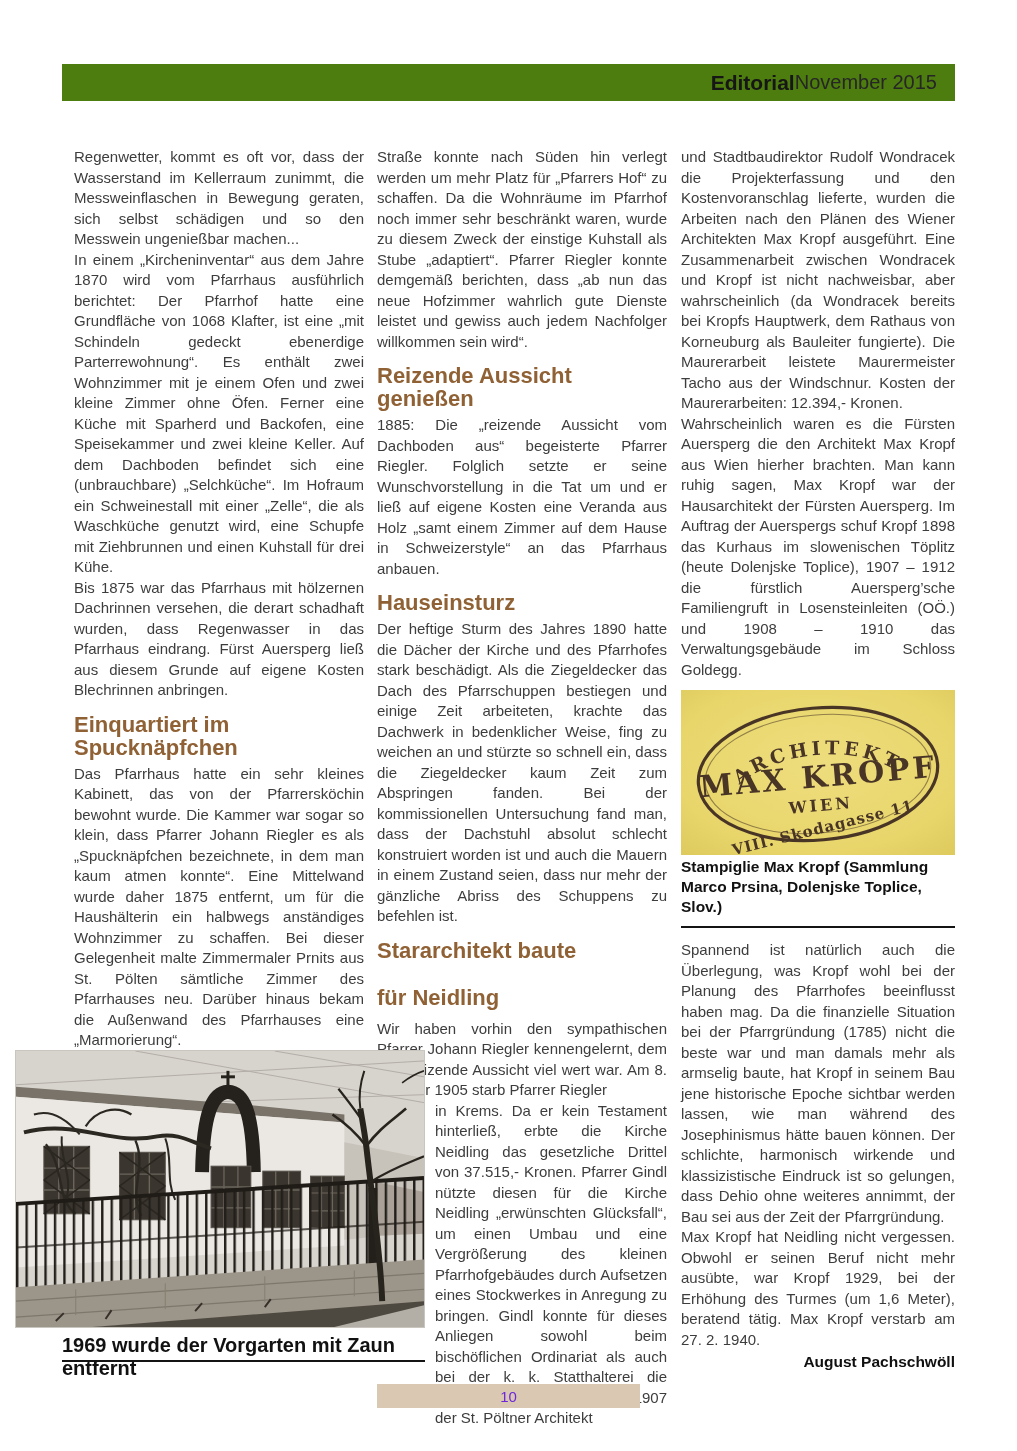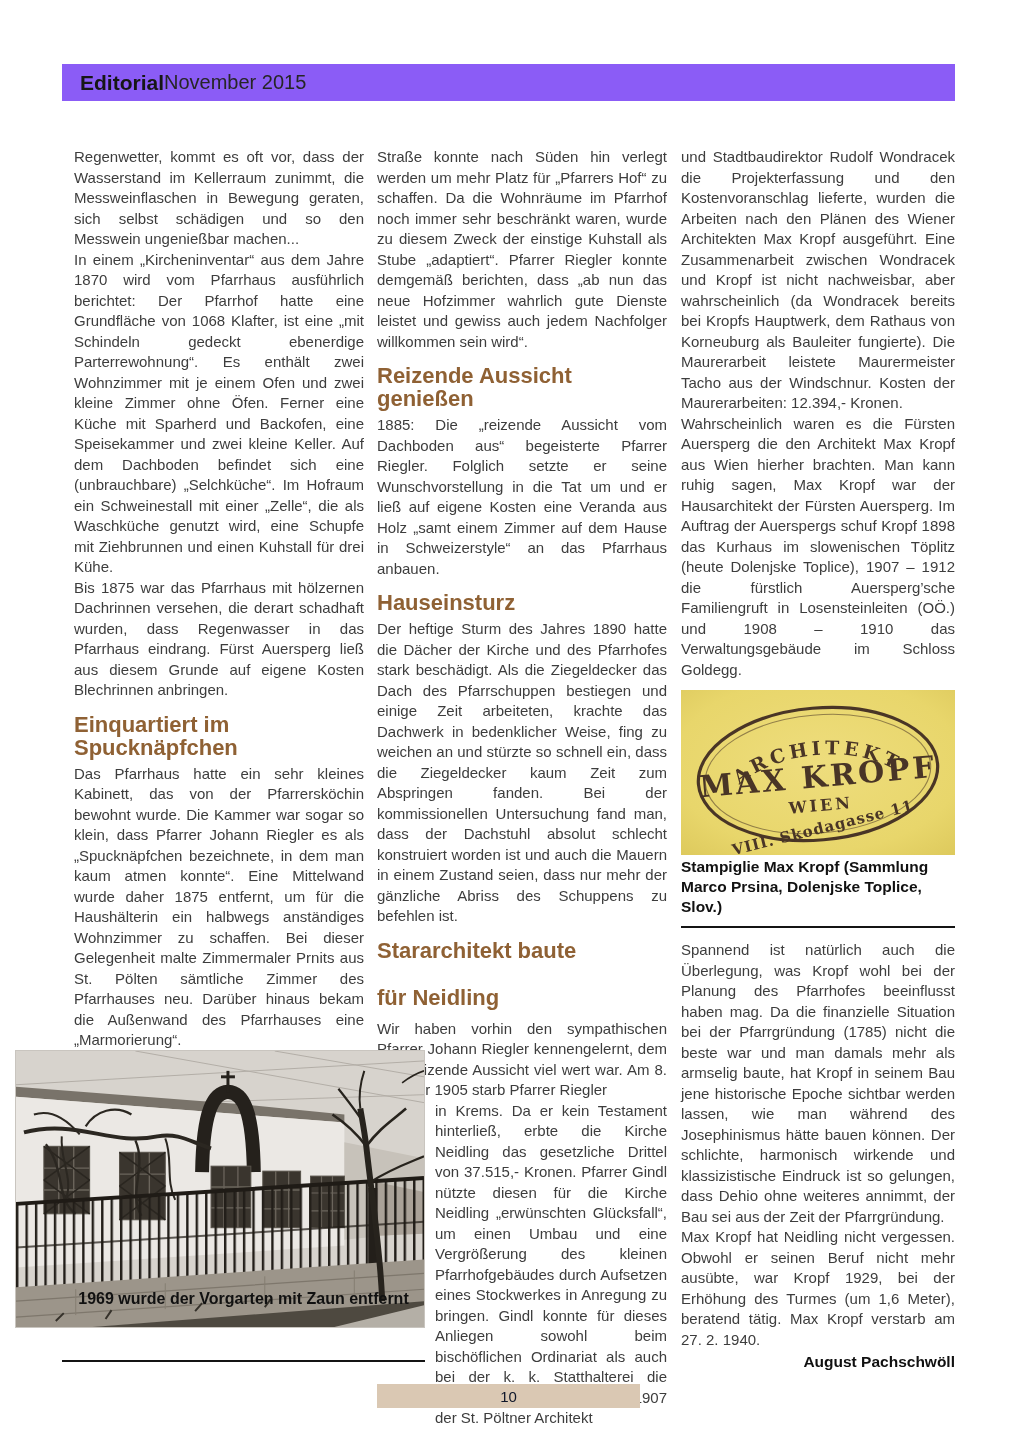--- a/index.html
+++ b/index.html
@@ -1,49 +1,49 @@
 <!DOCTYPE html>
 <html lang="de"><head>
 <meta charset="utf-8">
 <style>
   html,body{margin:0;padding:0;background:#ffffff;}
   .page{position:relative;width:1017px;height:1451px;background:#ffffff;
         font-family:"Liberation Sans",sans-serif;overflow:hidden;}
 
   
   .header-bar{position:absolute;left:62px;top:64px;width:893px;height:37px;
-              background:#8b5cf6;display:flex;align-items:center;
-              justify-content:flex-start;padding:0 18px;box-sizing:border-box;}
+              background:#4d7c0f;display:flex;align-items:center;
+              justify-content:flex-end;padding:0 18px;box-sizing:border-box;}
   .header-title{font-size:21px;font-weight:bold;color:#161616;}
   .header-date{font-size:20px;font-weight:400;color:#262626;}
   .footer-bar{position:absolute;left:377px;top:1384px;width:263px;height:24px;
               background:#dac8b3;display:flex;align-items:center;justify-content:center;
-              font-size:15px;color:#0f172a;}
+              font-size:15px;color:#6d28d9;}
 
   
   .col{position:absolute;top:147px;text-align:justify;font-size:15px;
        line-height:20.5px;color:#3d3d3d;}
   .col p{margin:0;}
   .col-1{left:74px;width:290px;height:901px;overflow:hidden;}
   .col-2{left:377px;width:290px;height:1235px;}
   .col-3{left:681px;width:274px;height:1235px;}
   .col h3{font-size:22px;line-height:23px;color:#8f6134;font-weight:bold;
           text-align:left;margin:12px 0 5px 0;}
   .col h3.h3-top{margin:12px 0 0 0;}
   .col h3.h3-bottom{margin:24px 0 10px 0;}
   .indented{margin-left:58px !important;}
   .author-line{text-align:right;font-weight:bold;color:#101010;font-size:15.5px;
                margin-top:2px;}
 
   
   .photo{position:absolute;left:15px;top:1050px;width:410px;height:278px;
          border:1px solid #c9c5bf;box-sizing:border-box;}
   .photo svg{display:block;width:100%;height:100%;}
-  .photo-caption{position:absolute;left:62px;top:1290px;width:363px;
-                 font-size:16px;font-weight:bold;color:#111111;text-align:center;}
+  .photo-caption{position:absolute;left:62px;top:1334px;width:363px;
+                 font-size:20px;font-weight:bold;color:#111111;}
   .photo-rule{position:absolute;left:62px;top:1360px;width:363px;height:2px;
               background:#141414;}
 
   
   .stamp-figure{margin:10px 0 12px 0;text-align:left;}
   .stamp-figure svg{display:block;width:274px;height:165px;}
   .stamp-caption{font-size:15.5px;font-weight:bold;line-height:20px;color:#111111;
                  margin-top:2px;text-align:left;}
   .stamp-rule{width:274px;height:2px;background:#141414;margin-top:9px;}
 </style>

